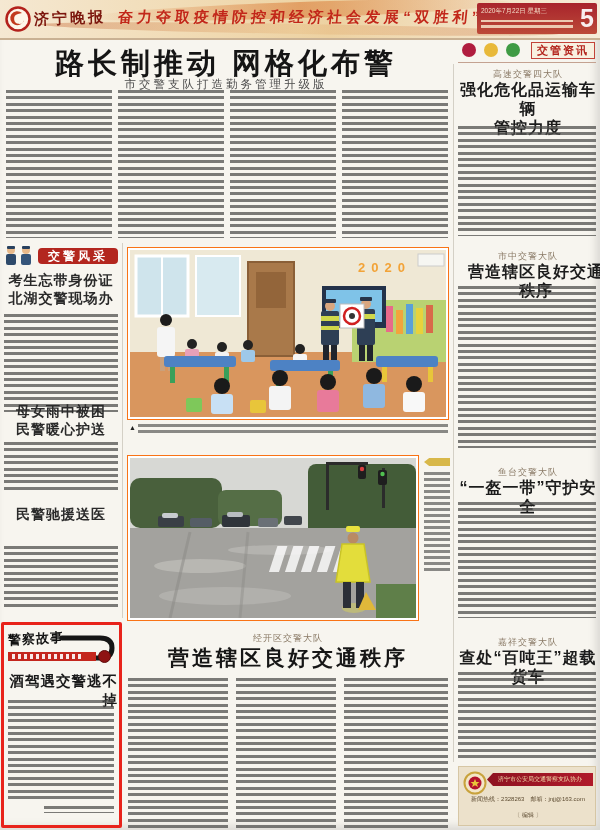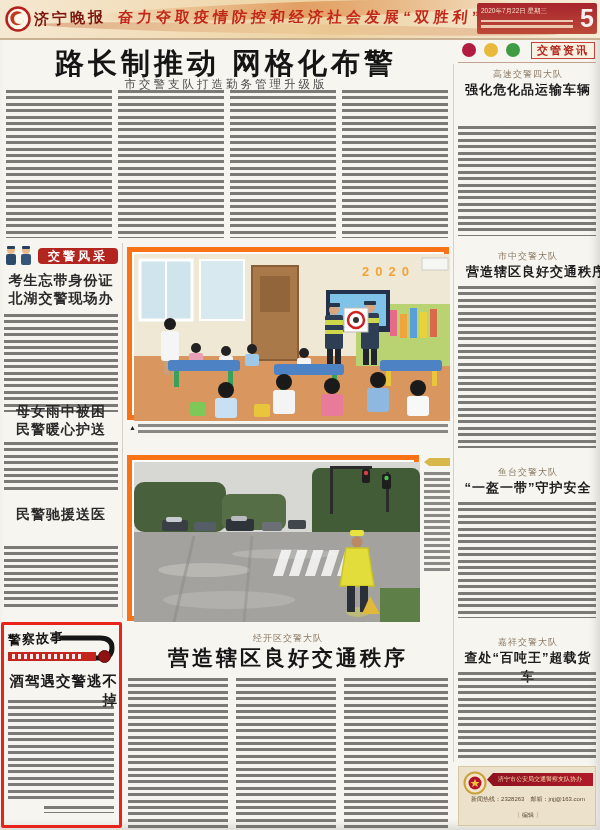--- a/index.html
+++ b/index.html
@@ -26,28 +26,28 @@
   #edition-sim{left:4px;top:17px;width:92px;height:10px;}
   #page-number{right:3px;top:1px;font-size:25px;font-weight:900;color:#ffffff;opacity:.92;}
   #banner-rule{left:0;top:38px;width:600px;height:2px;background:#c9b193;}
   
   #lead-headline{left:0;top:44px;width:452px;text-align:center;font-size:29px;font-weight:900;color:#151515;letter-spacing:4px;white-space:nowrap;}
   #lead-subhead{left:0;top:77px;width:452px;text-align:center;font-size:11.5px;color:#4c4c4c;letter-spacing:3px;}
   
   .vrule{width:1px;background:#d4d0c6;}
   
   .kicker{font-size:9px;color:#8a7a66;text-align:center;letter-spacing:1px;width:100%;}
-  .rh{width:140px;text-align:center;font-weight:800;color:#1c1c1c;font-size:13px;line-height:19px;letter-spacing:1px;}
+  .rh{width:140px;text-align:center;font-weight:800;color:#1c1c1c;font-size:16px;line-height:19px;letter-spacing:1px;}
   .lh{width:118px;text-align:center;font-weight:800;color:#2a2a2a;font-size:14px;line-height:18px;letter-spacing:1px;}
   
   .dot{width:14px;height:14px;border-radius:50%;}
   #sec-label{left:531px;top:42px;width:64px;height:17px;border:1px solid #c2433a;background:#f8f0e0;
       color:#b3241c;font-size:11px;font-weight:bold;letter-spacing:2px;text-align:center;line-height:15px;}
   
-  .photo{background:#fff;border:5px solid #f97316;padding:2px;}
+  .photo{background:#fff;border:1px solid #f97316;padding:2px;}
   
   #lc-strip{left:38px;top:248px;width:80px;height:16px;background:#b3261f;border-radius:4px;
       color:#fff;font-size:12px;font-weight:bold;letter-spacing:3px;text-align:center;line-height:16px;}
   
   #annotation{left:1px;top:622px;width:121px;height:206px;border:3px solid #e8231b;border-radius:2px;z-index:40;}
   
   #feat-callig{left:8px;top:630px;font-size:13px;font-weight:900;color:#111;letter-spacing:1px;transform:rotate(-3deg);}
   #feat-strip{left:8px;top:652px;width:88px;height:9px;background:#c4261d;}
   #feat-strip-dots{left:12px;top:654px;width:72px;height:5px;
       background-image:repeating-linear-gradient(90deg,#fff 0,#fff 3px,transparent 3px,transparent 6px);opacity:.9;}
@@ -268,20 +268,21 @@
 
   <div class="abs kicker" style="left:127px;top:632px;width:322px;">经开区交警大队</div>
   <div class="abs" style="left:127px;top:644px;width:322px;text-align:center;font-size:21px;font-weight:900;color:#161616;letter-spacing:3px;">营造辖区良好交通秩序</div>
   <div class="abs sim" style="left:128px;top:678px;width:100px;height:150px;"></div>
   <div class="abs sim" style="left:236px;top:678px;width:100px;height:150px;"></div>
   <div class="abs sim" style="left:344px;top:678px;width:104px;height:150px;"></div>
 
   <div class="abs kicker" style="left:458px;top:68px;width:140px;">高速交警四大队</div>
   <div class="abs rh" style="left:458px;top:80px;">
     <div>强化危化品运输车辆</div>
+    <div>管控力度</div>
   </div>
   <div class="abs sim" style="left:458px;top:126px;width:138px;height:110px;"></div>
 
   <div class="abs kicker" style="left:458px;top:250px;width:140px;">市中交警大队</div>
   <div class="abs rh" style="left:466px;top:262px;">
     <div>营造辖区良好交通秩序</div>
   </div>
   <div class="abs sim" style="left:458px;top:286px;width:138px;height:162px;"></div>
 
   <div class="abs kicker" style="left:458px;top:466px;width:140px;">鱼台交警大队</div>

